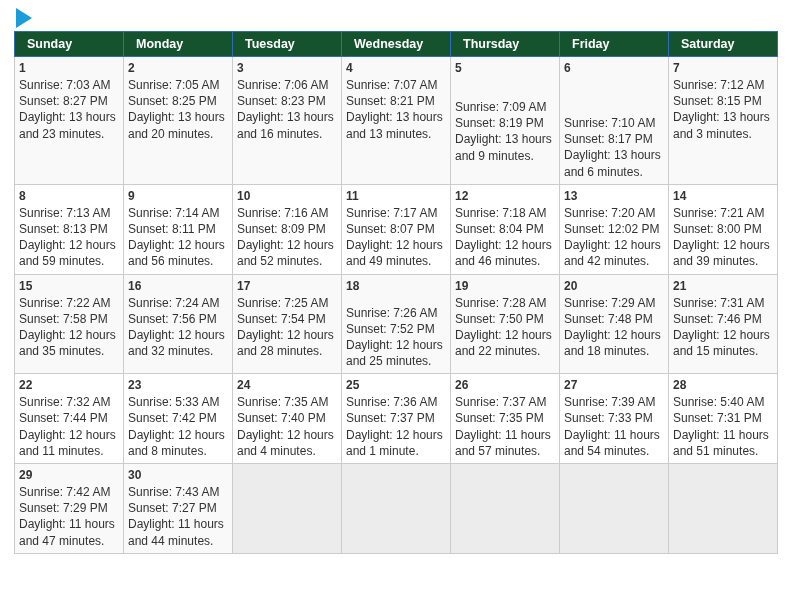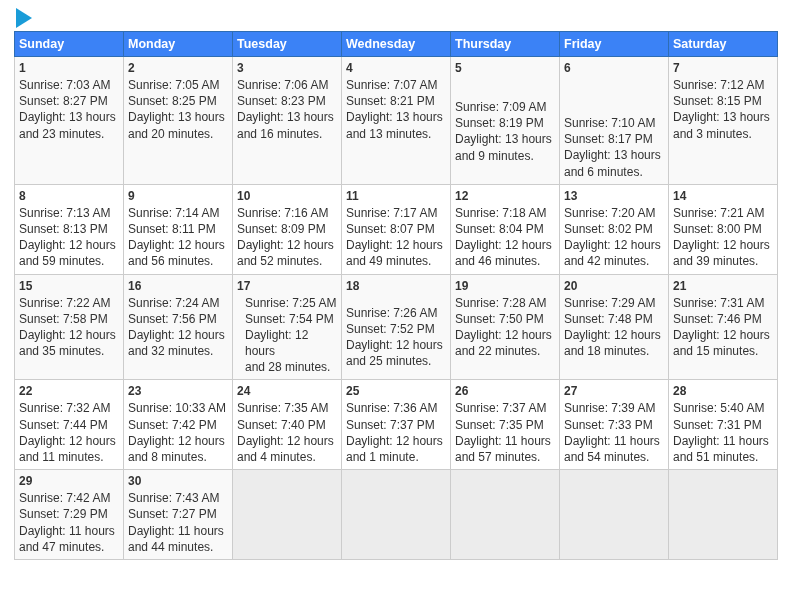--- a/index.html
+++ b/index.html
@@ -53,25 +53,25 @@
     .location {
       font-size: 14px;
       color: #555;
     }
     table {
       width: 100%;
       border-collapse: collapse;
       table-layout: fixed;
     }
     thead tr th {
-      background-color: #3b82f6;
+      background-color: #14532d;
       color: #fff;
       font-size: 12.5px;
       font-weight: bold;
-      padding: 5px 4px;
+      padding: 5px 12px;
       text-align: left;
       border: 1px solid #2e6db4;
     }
     tbody tr td {
       vertical-align: top;
       font-size: 9.5px;
       color: #333;
       padding: 4px 4px;
       border: 1px solid #ccc;
       height: 82px;
@@ -210,21 +210,21 @@
           <td>
             <span class="day-num">12</span>
             <div class="cell-text" style="white-space: pre-line;">Sunrise: 7:18 AM
 Sunset: 8:04 PM
 Daylight: 12 hours
 and 46 minutes.</div>
           </td>
           <td>
             <span class="day-num">13</span>
             <div class="cell-text" style="white-space: pre-line;">Sunrise: 7:20 AM
-Sunset: 8:02 PM
+Sunset: 12:02 PM
 Daylight: 12 hours
 and 42 minutes.</div>
           </td>
           <td>
             <span class="day-num">14</span>
             <div class="cell-text" style="white-space: pre-line;">Sunrise: 7:21 AM
 Sunset: 8:00 PM
 Daylight: 12 hours
 and 39 minutes.</div>
           </td>
@@ -239,21 +239,21 @@
           </td>
           <td>
             <span class="day-num">16</span>
             <div class="cell-text" style="white-space: pre-line;">Sunrise: 7:24 AM
 Sunset: 7:56 PM
 Daylight: 12 hours
 and 32 minutes.</div>
           </td>
           <td>
             <span class="day-num">17</span>
-            <div class="cell-text" style="white-space: pre-line; margin-left: 8px;">Sunrise: 7:25 AM
+            <div class="cell-text" style="white-space: pre-line;">Sunrise: 7:25 AM
 Sunset: 7:54 PM
 Daylight: 12 hours
 and 28 minutes.</div>
           </td>
           <td>
             <span class="day-num">18</span>
             <div class="cell-text" style="white-space: pre-line; margin-top: 12px;">Sunrise: 7:26 AM
 Sunset: 7:52 PM
 Daylight: 12 hours
 and 25 minutes.</div>
@@ -283,21 +283,21 @@
         <tr>
           <td>
             <span class="day-num">22</span>
             <div class="cell-text" style="white-space: pre-line;">Sunrise: 7:32 AM
 Sunset: 7:44 PM
 Daylight: 12 hours
 and 11 minutes.</div>
           </td>
           <td>
             <span class="day-num">23</span>
-            <div class="cell-text" style="white-space: pre-line;">Sunrise: 10:33 AM
+            <div class="cell-text" style="white-space: pre-line;">Sunrise: 5:33 AM
 Sunset: 7:42 PM
 Daylight: 12 hours
 and 8 minutes.</div>
           </td>
           <td>
             <span class="day-num">24</span>
             <div class="cell-text" style="white-space: pre-line;">Sunrise: 7:35 AM
 Sunset: 7:40 PM
 Daylight: 12 hours
 and 4 minutes.</div>

